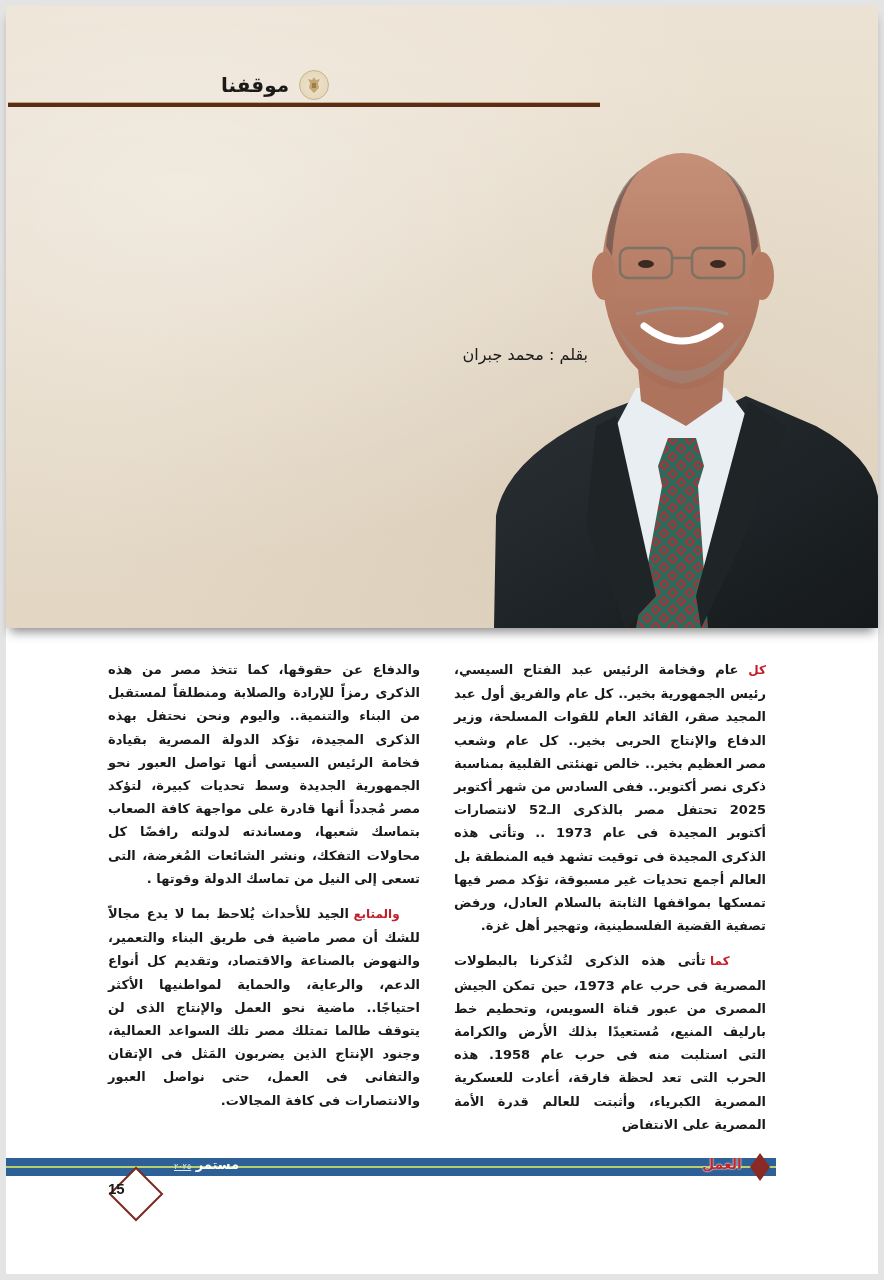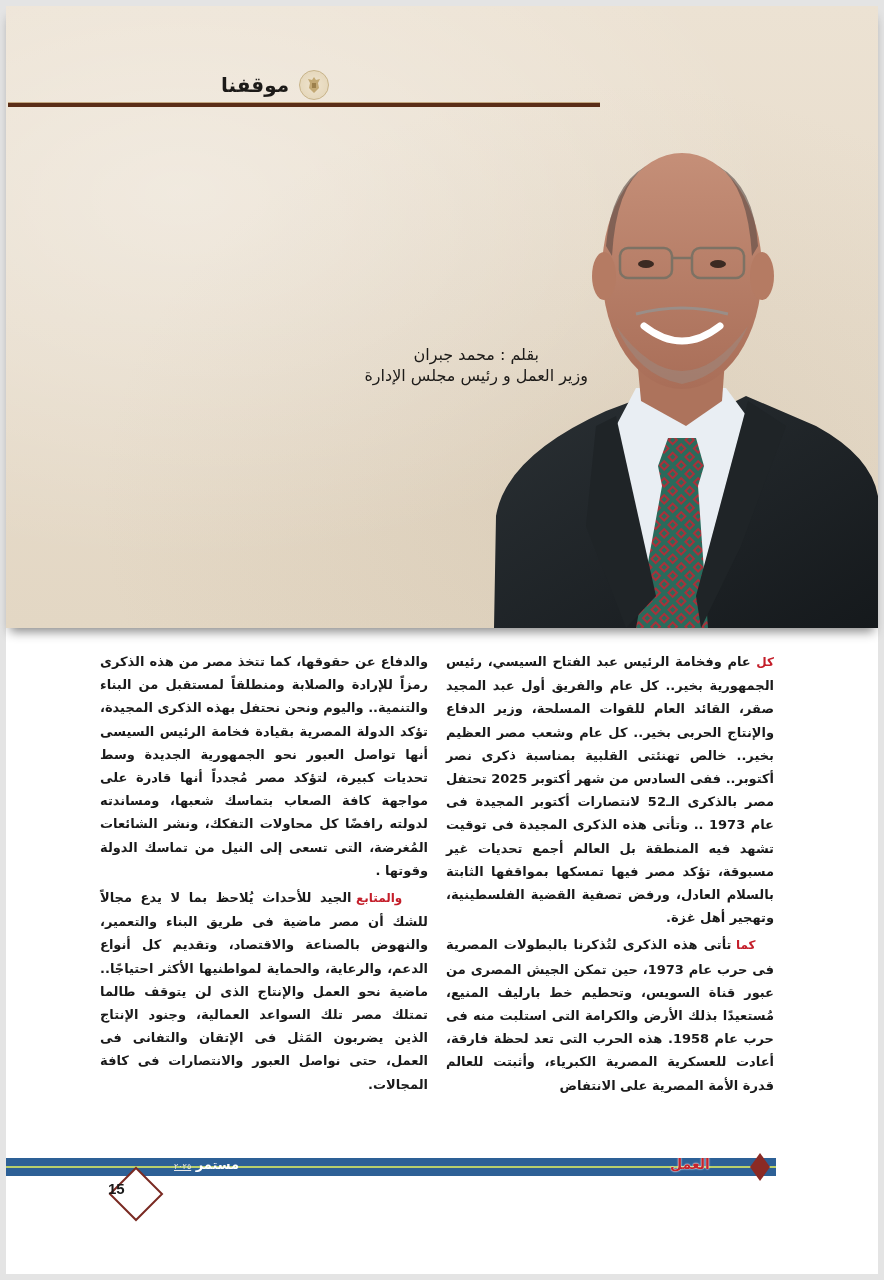--- a/index.html
+++ b/index.html
@@ -65,38 +65,38 @@
   }
   .col {
     position: absolute; top: 0; width: 336px;
     direction: rtl; text-align: justify;
     font-family: "DejaVu Sans", sans-serif; font-weight: bold;
     font-size: 13px; line-height: 23.2px; color: #1a1a1a;
     text-align-last: right;
   }
   .col-right { right: 100px; }
   .col-left { right: 446px; }
-  .col p { margin: 4px; }
+  .col p { margin: 12px; }
   .lead { color: #c41e2a; font-size: 12px; }
   .footer-bar {
     position: absolute; left: 0; top: 1152px; width: 770px; height: 18px;
     background: #2d6096;
   }
   .footer-line {
     position: absolute; left: 0; top: 8px; width: 100%; height: 2px;
     background: #b9cf6b;
   }
   .footer-month {
     position: absolute; left: 168px; top: -1px;
     color: #ffffff; font-weight: bold; font-size: 13px;
     direction: rtl; white-space: nowrap;
   }
   .footer-month .yr { font-size: 8px; color: #e8e8e8; font-weight: normal; text-decoration: underline; }
   .footer-brand {
-    position: absolute; left: 664px; top: -2px;
+    position: absolute; left: 696px; top: -2px;
     color: #c4252c; font-weight: bold; font-size: 14px;
     text-shadow: 0 0 2px #fff, 0 0 1px #fff;
     direction: rtl;
   }
   .footer-diamond {
     position: absolute; left: 744px; top: -5px; width: 20px; height: 28px;
   }
   .page-num-wrap {
     position: absolute; left: 102px; top: 1160px; width: 56px; height: 56px;
   }
@@ -120,21 +120,20 @@
           <rect x="6" y="7" width="4" height="5" fill="#8a6d3b" opacity="0.7"></rect>
         </svg>
       </span>
       <span class="section-title">موقفنا</span>
     </div>
     <div class="section-rule"></div>
 
 
     <div class="byline">
       <div>بقلم : محمد جبران</div>
-      <div>وزير العمل و رئيس مجلس الإدارة</div>
     </div>
 
     <svg class="portrait" viewBox="0 0 392 502" preserveAspectRatio="none">
       <defs>
         <linearGradient id="skin" x1="0" y1="0" x2="0" y2="1">
           <stop offset="0" stop-color="#c58f78"></stop>
           <stop offset="1" stop-color="#a96e58"></stop>
         </linearGradient>
         <linearGradient id="suit" x1="0" y1="0" x2="1" y2="1">
           <stop offset="0" stop-color="#2a3034"></stop>

